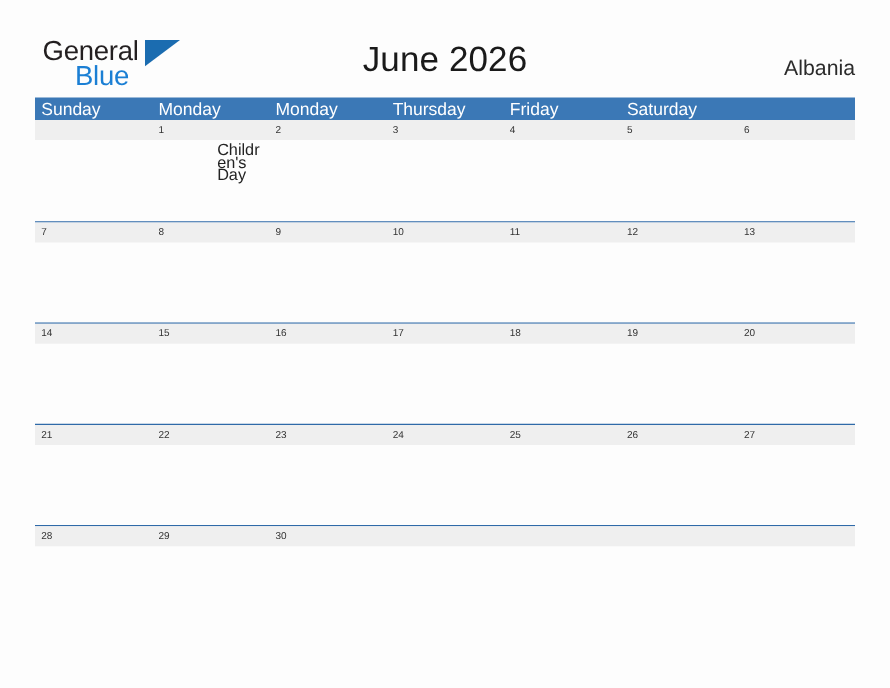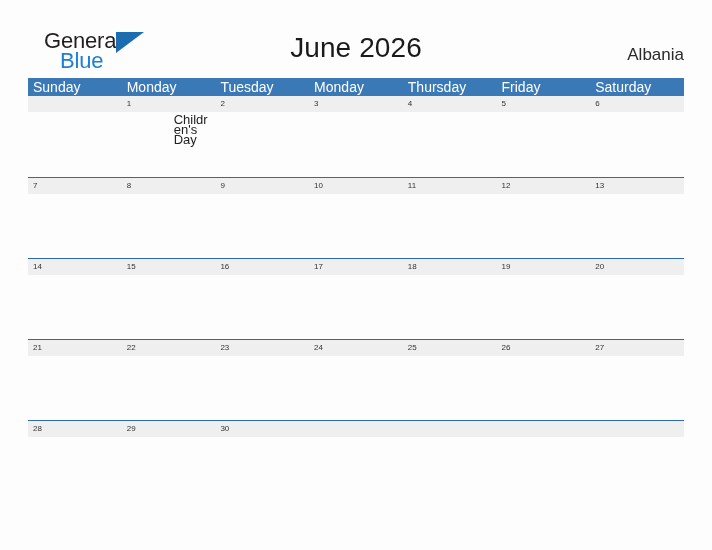--- a/index.html
+++ b/index.html
@@ -26,21 +26,21 @@
 
   #logo {
     position: absolute;
     left: 30px;
     top: 30px;
     width: 180px;
     height: 44px;
   }
   #logo-general {
     position: absolute;
-    left: 14px;
+    left: 4px;
     top: 0;
     font-size: 22px;
     color: #231f20;
     letter-spacing: -0.2px;
     line-height: 22px;
     white-space: nowrap;
   }
   #logo-triangle {
     position: absolute;
     left: 86px;
@@ -168,21 +168,20 @@
   <div id="cal-title">June 2026</div>
 
   <div id="region-label">Albania</div>
 
 </div>
 
 <div id="calendar">
   <div class="week-head">
       <div class="dow">Sunday</div>
       <div class="dow">Monday</div>
-      <div class="dow">Tuesday</div>
       <div class="dow">Monday</div>
       <div class="dow">Thursday</div>
       <div class="dow">Friday</div>
       <div class="dow">Saturday</div>
     </div>
   <div id="week-rows">
       <div class="week-row first">
         <div class="numbers">
           <div class="numcell"></div>
           <div class="numcell">1</div>

